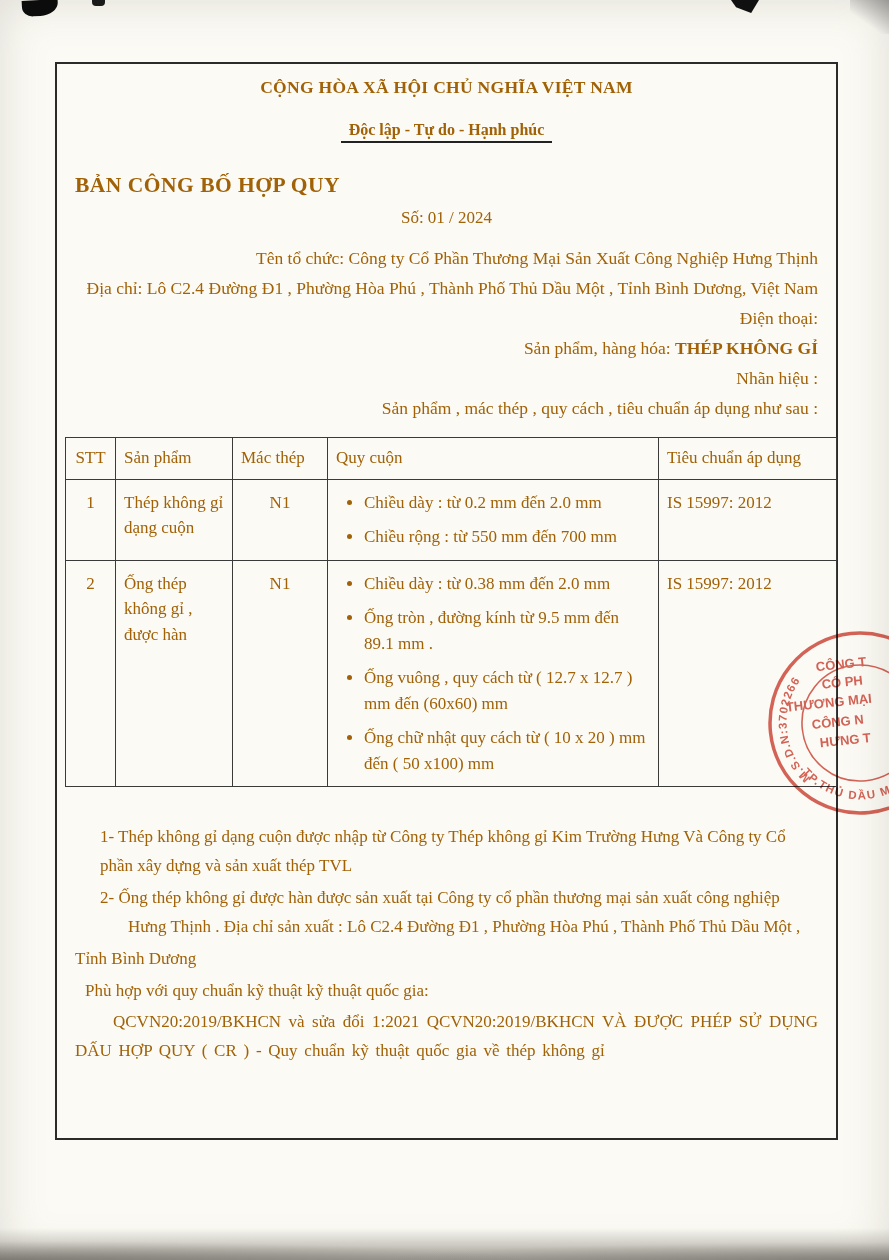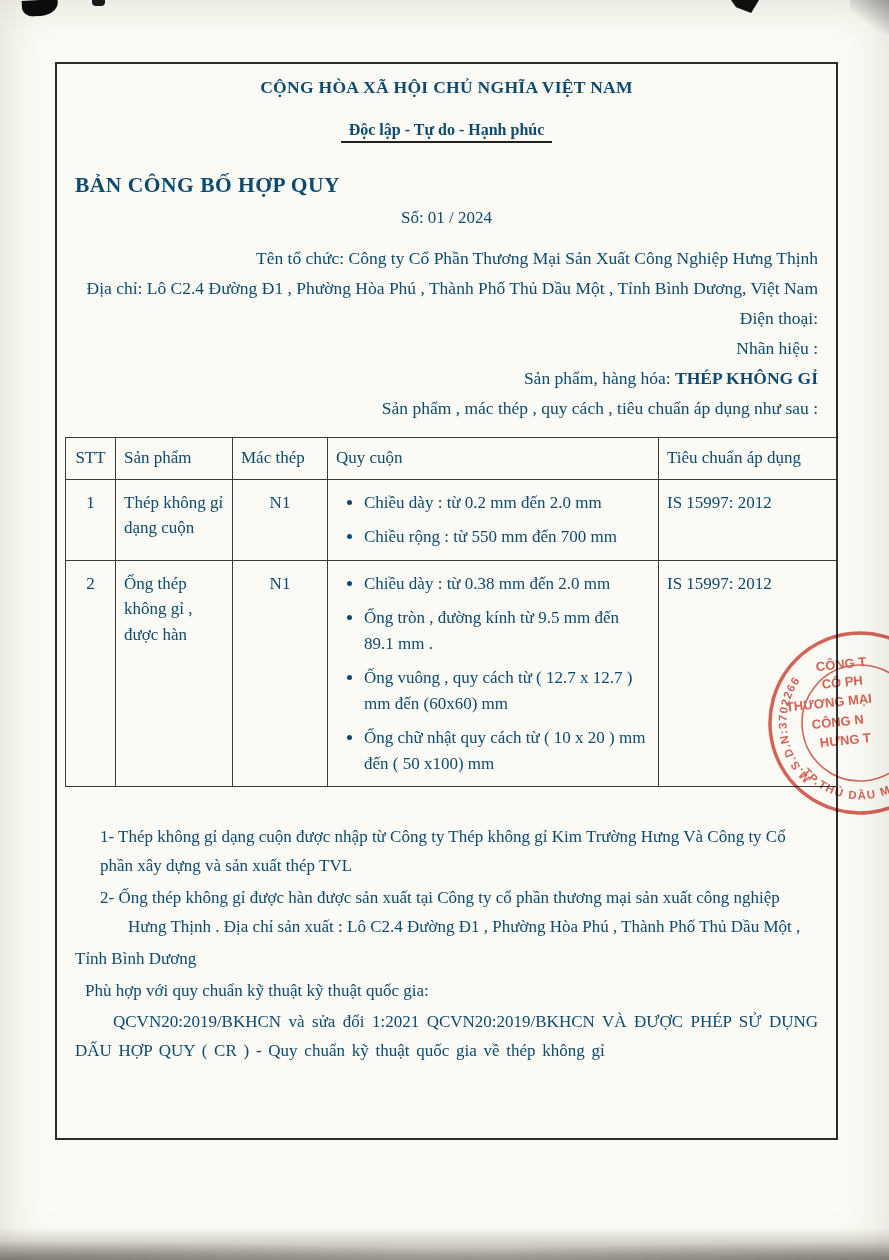--- a/index.html
+++ b/index.html
@@ -1,20 +1,20 @@
 <!DOCTYPE html>
 <html><head>
 <meta charset="utf-8">
 <style>
   * { margin:0; padding:0; box-sizing:border-box; }
   html,body { background:#e8e6e0; }
   .page {
     position:relative; width:889px; height:1260px; margin:0 auto;
     background:#fbfaf4; overflow:hidden;
-    font-family:"Liberation Serif","DejaVu Serif",serif; color:#0c4a6e;
+    font-family:"Liberation Serif","DejaVu Serif",serif; color:#a16207;
     box-shadow: inset 0 0 46px rgba(120,114,98,.22);
   }
   .artifact { position:absolute; }
   .a1 { left:22px; top:0; width:36px; height:16px; background:#0c0c0c; border-radius:0 0 50% 30% / 0 0 80% 60%; transform:rotate(-3deg); }
   .a2 { left:92px; top:0; width:13px; height:6px; background:#1a1a1a; border-radius:0 0 4px 4px; }
   .a3 { left:731px; top:0; width:28px; height:13px; background:#101010; clip-path:polygon(0 0,100% 0,72% 100%,18% 55%); }
   .a4 { left:850px; top:0; width:39px; height:34px; background:linear-gradient(215deg, rgba(120,120,118,.7), rgba(120,120,118,0) 65%); }
 
   .doc-border {
     position:absolute; left:55px; top:62px; width:783px; height:1078px;
@@ -87,22 +87,22 @@
       <div class="nat-motto">Độc lập - Tự do - Hạnh phúc</div>
     </div>
 
     <div class="doc-title">BẢN CÔNG BỐ HỢP QUY</div>
     <div class="doc-number">Số: 01 / 2024</div>
 
     <div class="body-text">
       <p>Tên tổ chức: Công ty Cổ Phần Thương Mại Sản Xuất Công Nghiệp Hưng Thịnh</p>
       <p>Địa chỉ: Lô C2.4 Đường Đ1 , Phường Hòa Phú , Thành Phố Thủ Dầu Một , Tỉnh Bình Dương, Việt Nam</p>
       <p>Điện thoại:</p>
+      <p class="ind"><span>Sản phẩm, hàng hóa: </span><span class="b">THÉP KHÔNG GỈ</span></p>
       <p class="ind">Nhãn hiệu :</p>
-      <p class="ind"><span>Sản phẩm, hàng hóa: </span><span class="b">THÉP KHÔNG GỈ</span></p>
       <p class="ind">Sản phẩm , mác thép , quy cách , tiêu chuẩn áp dụng như sau :</p>
     </div>
 
     <table class="spec-table">
       <colgroup>
           <col class="c1">
           <col class="c2">
           <col class="c3">
           <col class="c4">
           <col class="c5">

